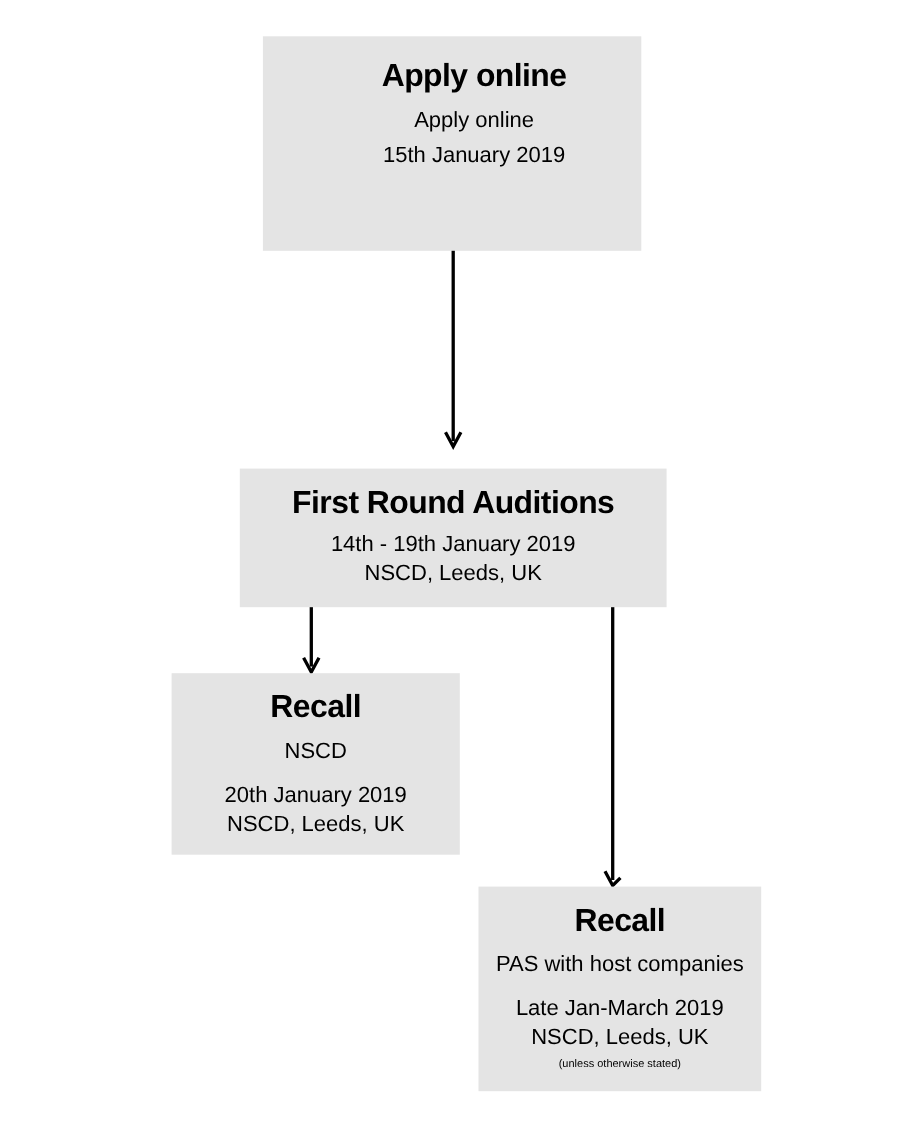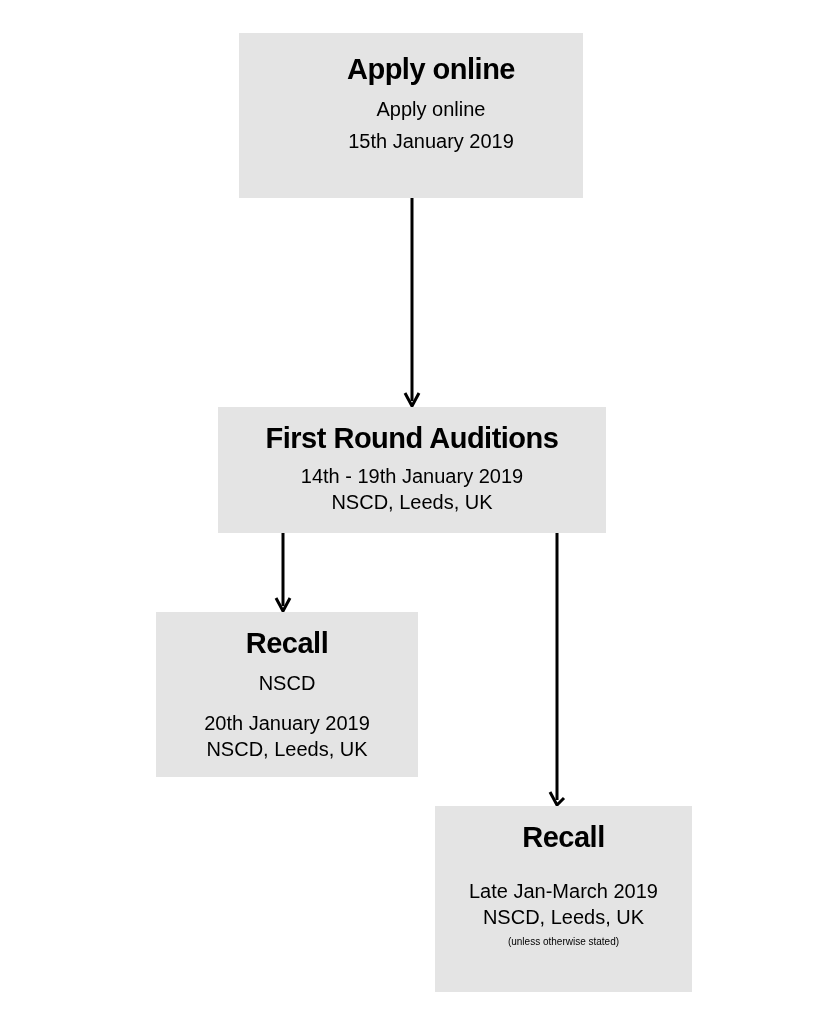--- a/index.html
+++ b/index.html
@@ -37,25 +37,25 @@
   .node-line {
     font-size: 20px;
     line-height: 26px;
   }
   .bold { font-weight: 400; }
   .small-note {
     font-size: 10px;
     line-height: 20px;
   }
   
-  #node-apply { left: 239px; top: 33px; width: 344px; height: 165px; padding-top: 19px; padding-left: 40px; }
+  #node-apply { left: 239px; top: 33px; width: 344px; height: 195px; padding-top: 19px; padding-left: 40px; }
   #node-apply .node-title { margin-bottom: 10px; }
   #node-apply .date-line { margin-top: 6px; }
   
-  #node-first-round { left: 218px; top: 407px; width: 388px; height: 126px; padding-top: 14px; }
+  #node-first-round { left: 218px; top: 426px; width: 388px; height: 126px; padding-top: 14px; }
   #node-first-round .node-title { margin-bottom: 8px; }
   
   #node-recall-verve { left: 156px; top: 612px; width: 262px; height: 165px; padding-top: 14px; }
   #node-recall-verve .node-title { margin-bottom: 10px; }
   #node-recall-verve .date-line { margin-top: 14px; }
   
   #node-recall-pas { left: 435px; top: 806px; width: 257px; height: 186px; padding-top: 14px; }
   #node-recall-pas .node-title { margin-bottom: 10px; }
   #node-recall-pas .date-line { margin-top: 14px; }
   #node-recall-pas .small-note { margin-top: 2px; }
@@ -106,18 +106,19 @@
 
   <div class="node" id="node-recall-verve">
     <div class="node-title">Recall</div>
     <div class="node-line">NSCD</div>
     <div class="node-line bold date-line">20th January 2019</div>
     <div class="node-line">NSCD, Leeds, UK</div>
   </div>
 
   <div class="node" id="node-recall-pas">
     <div class="node-title">Recall</div>
+    <div class="node-line">PAS with host companies</div>
     <div class="node-line bold date-line">Late Jan-March 2019</div>
     <div class="node-line">NSCD, Leeds, UK</div>
     <div class="small-note">(unless otherwise stated)</div>
   </div>
 
 </div>
 
 </body></html>

